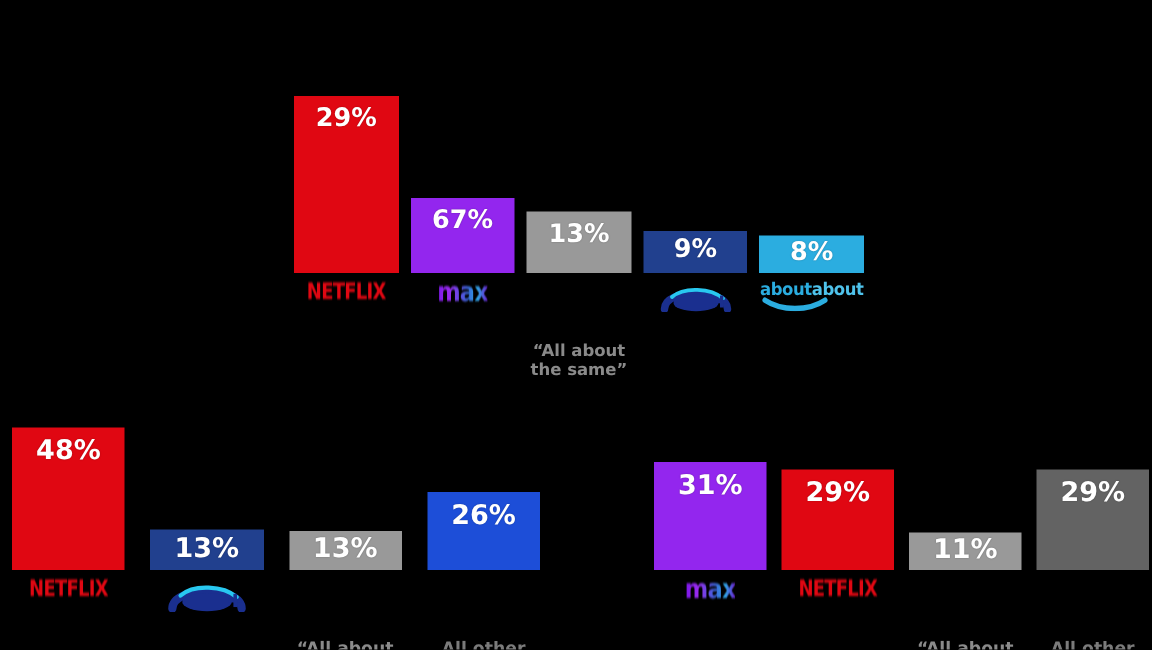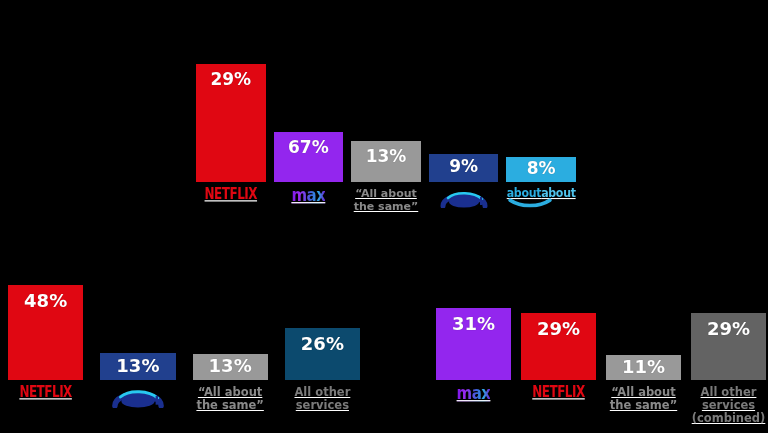--- a/index.html
+++ b/index.html
@@ -14,26 +14,27 @@
   .bar{
     position:relative;width:100%;box-sizing:border-box;
     display:flex;align-items:flex-start;justify-content:center;
   }
   .bar-value{
     font-weight:bold;color:#fff;line-height:1;
     text-shadow:0 0 1px rgba(0,0,0,.35);
   }
   .cat-label{
     width:100%;text-align:center;display:flex;flex-direction:column;
-    align-items:center;justify-content:flex-start;text-decoration:underline;
+    align-items:center;justify-content:flex-start;
   }
   
   .lbl-text{
     font-weight:bold;line-height:1.15;white-space:pre-line;
     filter:blur(.35px);
+    margin-top:40px;
   }
   .lbl-gray{color:#8a8a8a;}
   .lbl-dgray{color:#7b7b7b;}
 
   
   .logo{display:block;line-height:1;filter:blur(.45px);}
   .logo-netflix{
     color:#E00712;font-weight:bold;letter-spacing:-.5px;
     font-family:"DejaVu Sans","Liberation Sans",sans-serif;
     transform:scaleY(1.25);
@@ -177,21 +178,21 @@
       <div class="bar" style="height:26px;background:#999999;">
         <span class="bar-value" style="padding-top:3px;">13%</span>
       </div>
       <div class="cat-label">
         <span class="lbl-text lbl-gray">“All about
 the same”</span>
       </div>
     </div>
 
     <div class="bar-col" style="height:52px;">
-      <div class="bar" style="height:52px;background:#0c4a6e;">
+      <div class="bar" style="height:52px;background:#1d4ed8;">
         <span class="bar-value">26%</span>
       </div>
       <div class="cat-label">
         <span class="lbl-text lbl-dgray">All other
 services</span>
       </div>
     </div>
 
   </div>
 </div>

